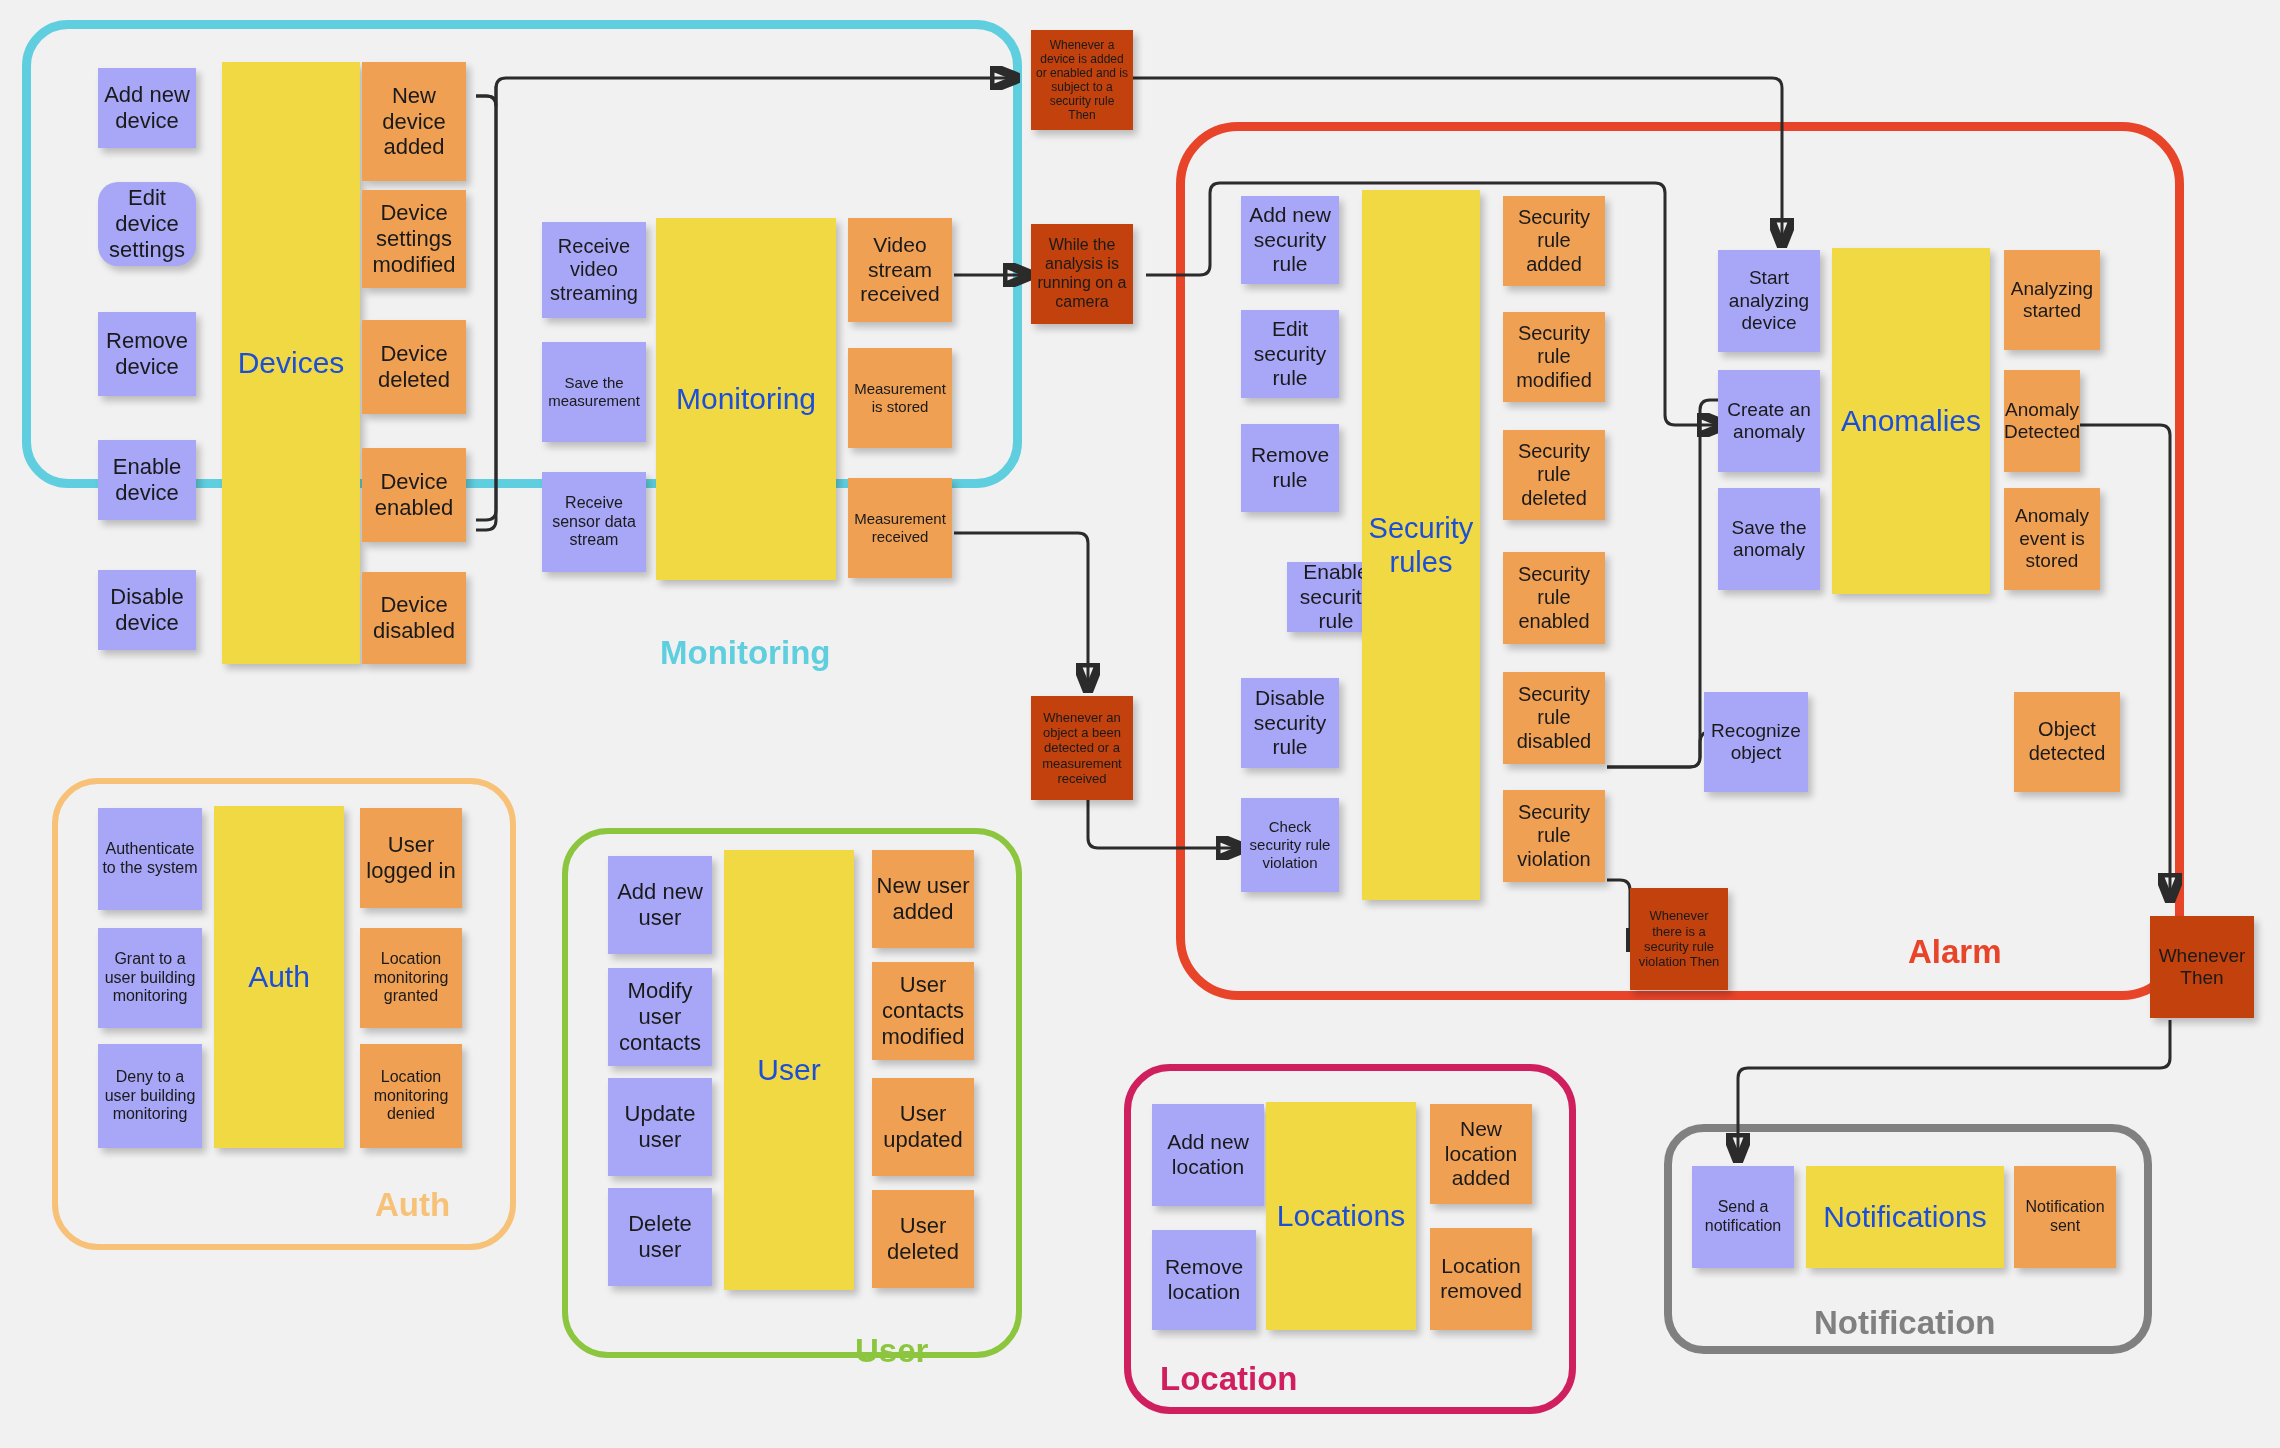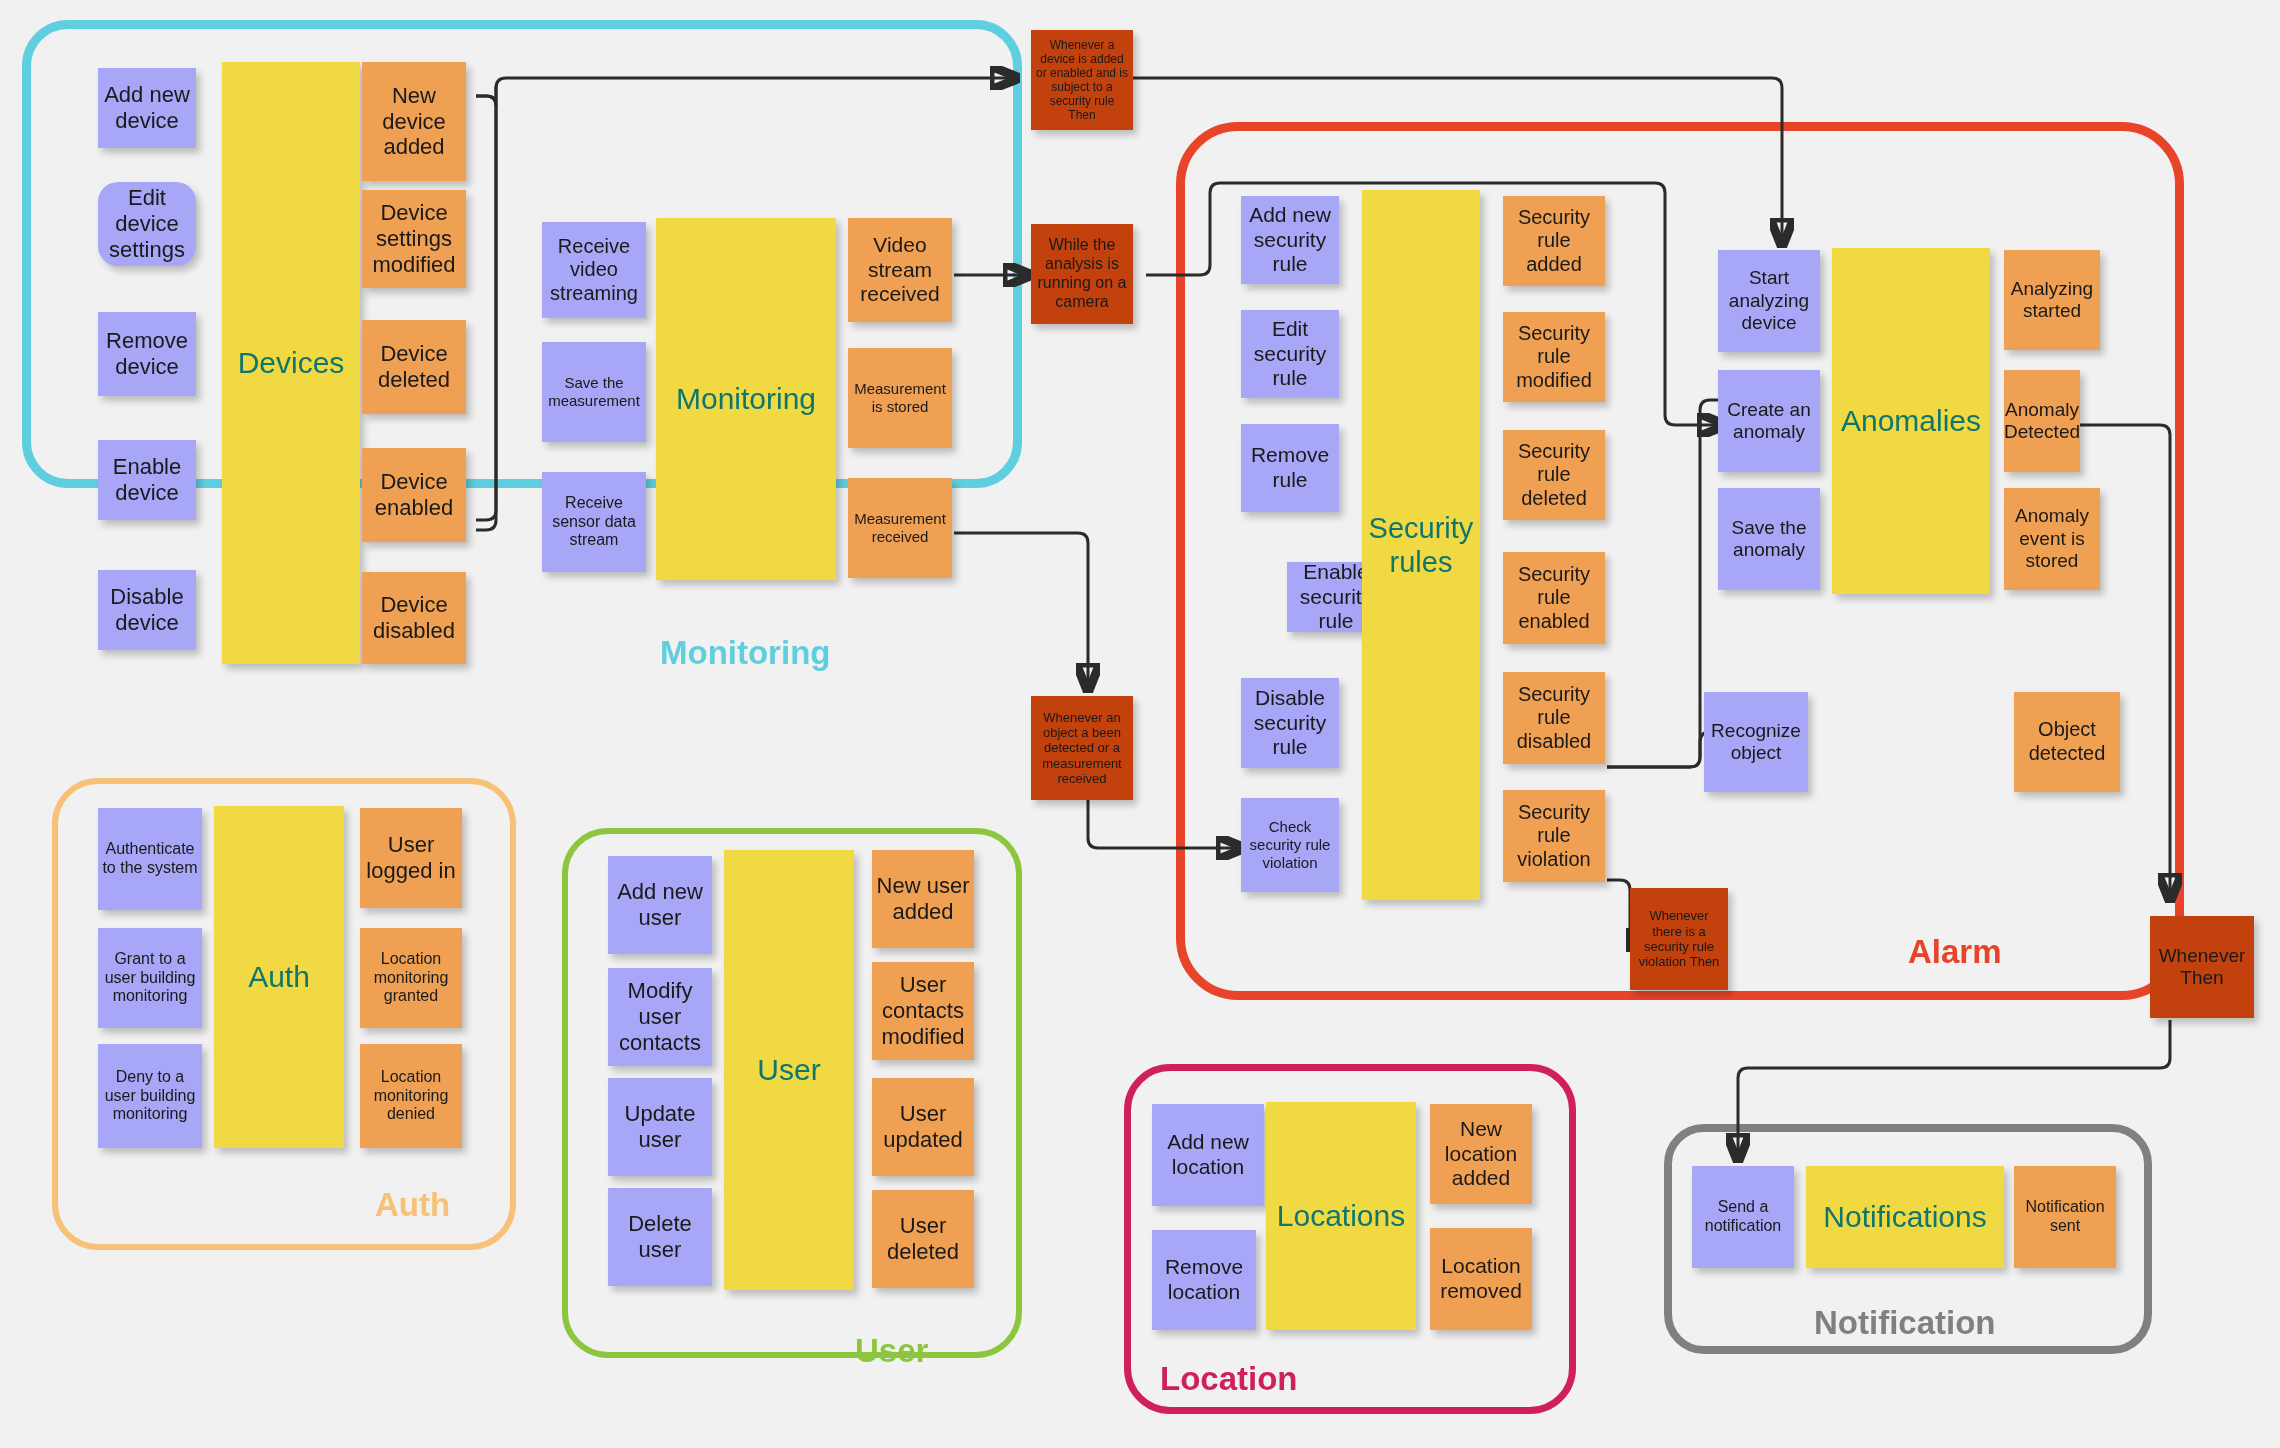--- a/index.html
+++ b/index.html
@@ -20,21 +20,21 @@
     box-shadow:4px 5px 7px rgba(0,0,0,.22);
     box-sizing:border-box;
     padding:2px 4px;
     z-index:5;
   }
   .cmd{background:#a7a6f7;}          
   .evt{background:#f0a053;}          
   .agg{background:#f0d943;}          
   .pol{background:#c2410c;}          
 
-  .agg{font-weight:400;color:#0f766e;}
+  .agg{font-weight:400;color:#1d4ed8;}
 
   
   .ctx{
     position:absolute;
     border-style:solid;
     border-radius:46px;
     box-sizing:border-box;
     z-index:1;
     background:transparent;
   }

